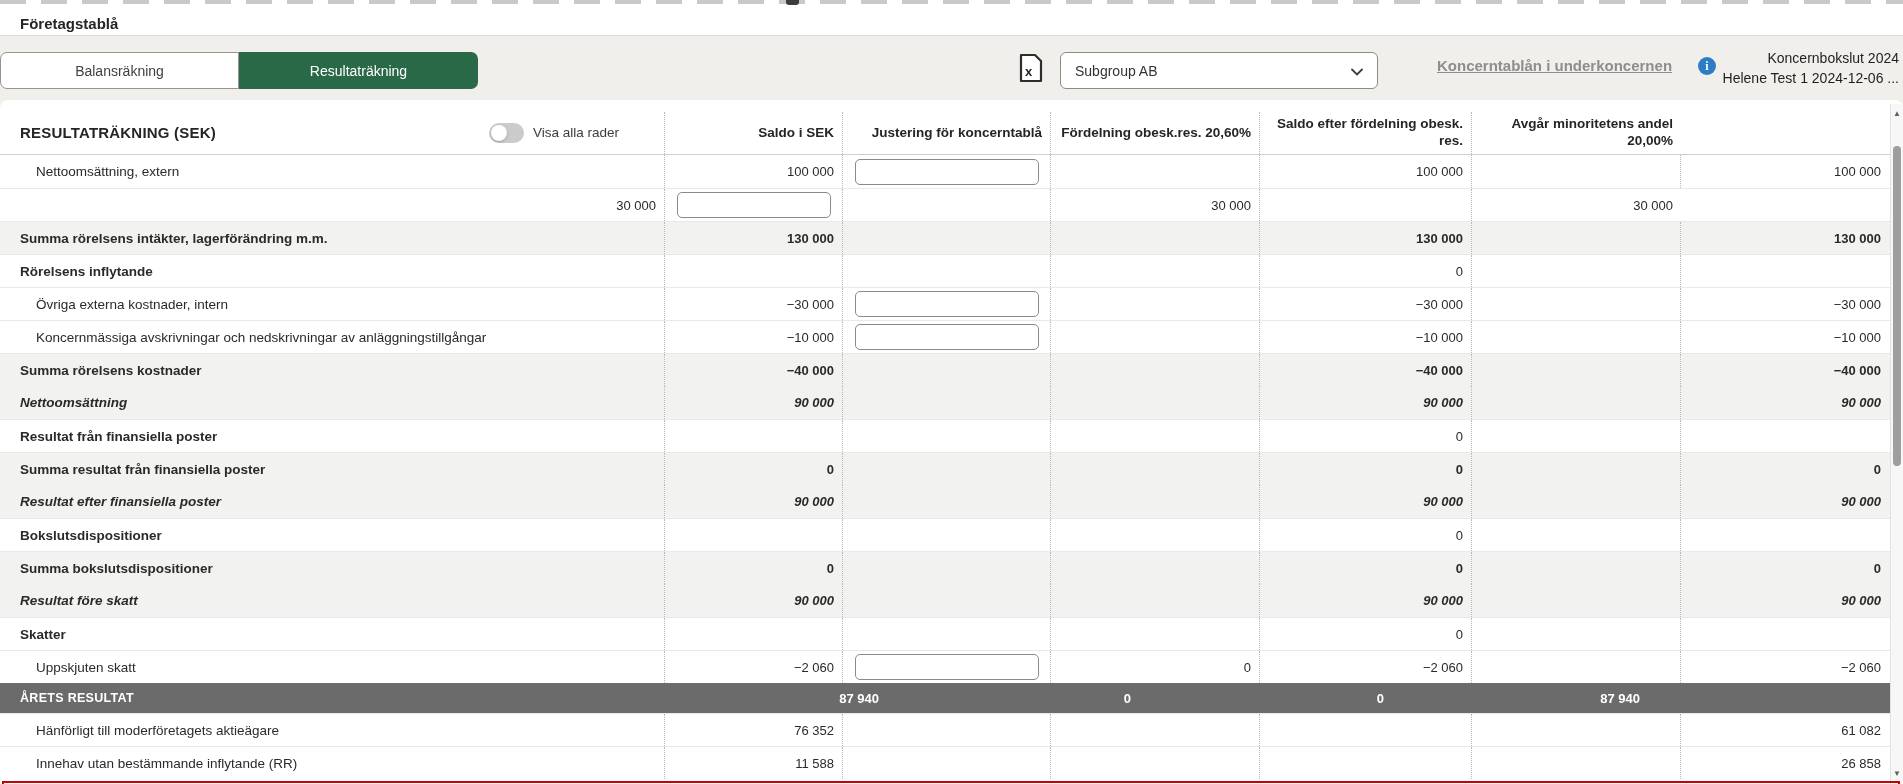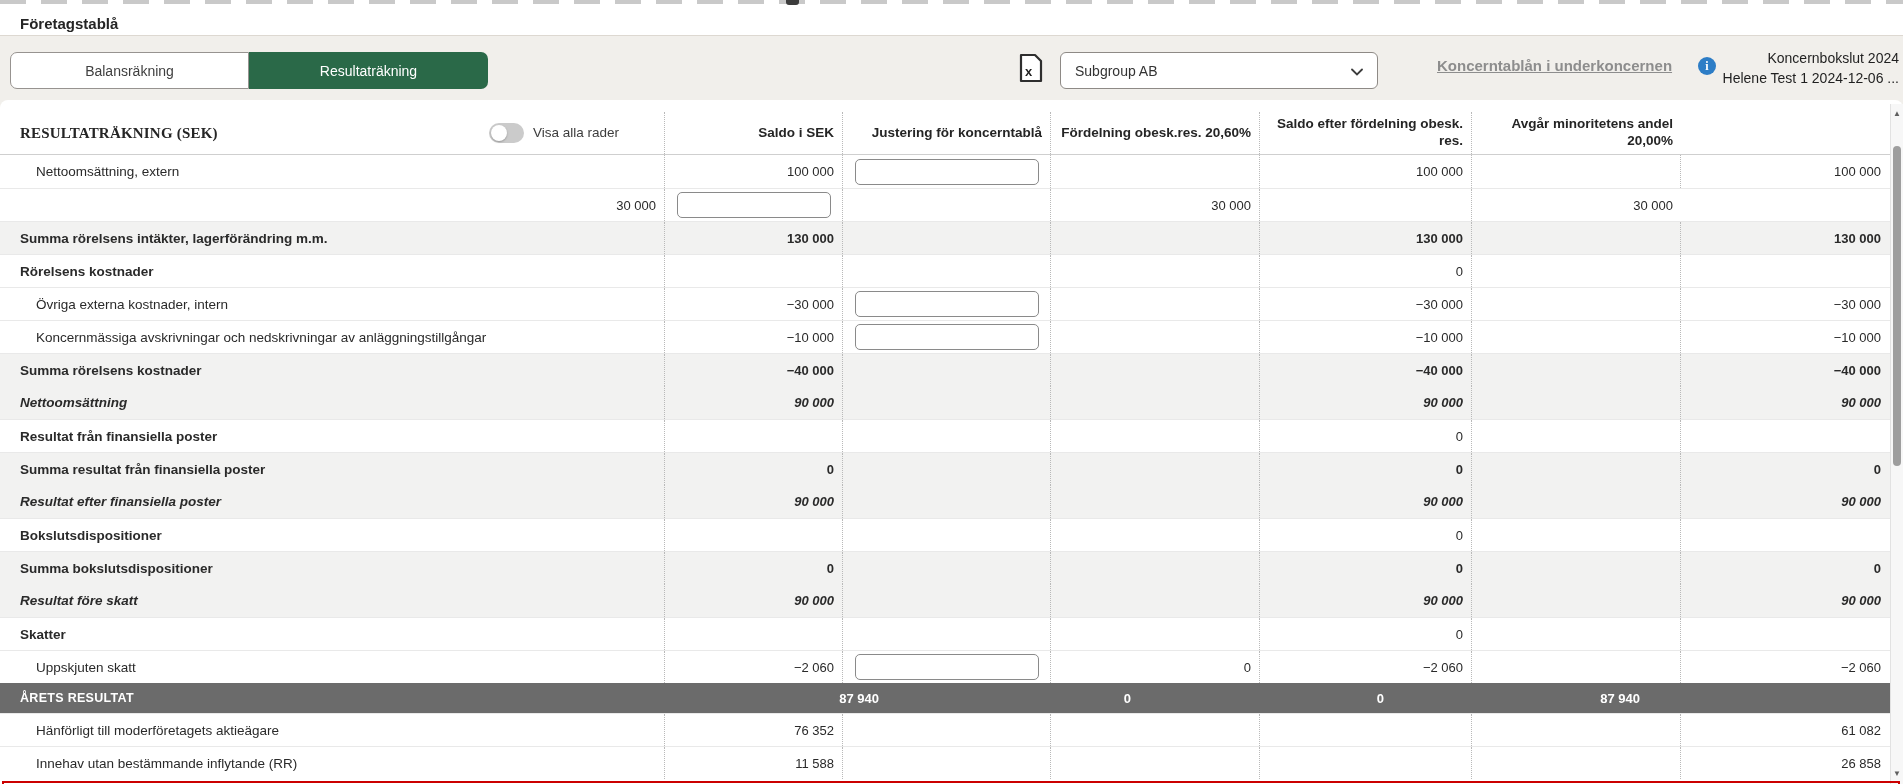--- a/index.html
+++ b/index.html
@@ -13,21 +13,21 @@
   .top-strip .dashes{ position:absolute; left:0; top:0; width:100%; height:4px;
     background:repeating-linear-gradient(90deg,#c9c9c9 0 26px,transparent 26px 41px); }
   .top-frag{ position:absolute; left:786px; top:0; width:13px; height:5px; background:#3c3c3c; border-radius:0 0 3px 3px; }
 
   
   .page-header{ position:absolute; left:0; top:5px; width:100%; height:31px; background:#fff; border-bottom:1px solid #ddd8d1; }
   .page-title{ position:absolute; left:20px; top:10px; font-size:15px; font-weight:700; color:#252525; }
 
   
   .toolbar{ position:absolute; left:0; top:37px; width:100%; height:63px; background:#f1efeb; }
-  .tabs{ position:absolute; left:10px; top:15px; height:37px; display:flex; }
+  .tabs{ position:absolute; left:0; top:15px; height:37px; display:flex; }
   .tab{ width:239px; height:37px; display:flex; align-items:center; justify-content:center; font-size:14px; cursor:pointer; }
   .tab.inactive{ background:#fff; border:1px solid #979390; border-radius:7px 0 0 7px; color:#3f3f3f; }
   .tab.active{ background:#2a6948; color:#fff; border-radius:0 7px 7px 0; }
 
   .excel-btn{ position:absolute; left:1014px; top:16px; width:34px; height:34px; display:flex; align-items:center; justify-content:center; cursor:pointer; }
 
   .dropdown{ position:absolute; left:1060px; top:15px; width:318px; height:37px; background:#fff; border:1px solid #8e8a86; border-radius:6px;
     display:flex; align-items:center; padding:0 14px; font-size:14px; color:#333; cursor:pointer; }
   .dropdown .chev{ margin-left:auto; }
 
@@ -41,21 +41,21 @@
 
   .grid{ display:grid; grid-template-columns:665px 178px 208px 209px 212px 209px 208px; }
   .cell{ height:100%; display:flex; align-items:center; justify-content:flex-end;
     border-right:1px dotted #b9b9b9; padding-right:8px; font-size:13px; white-space:nowrap; }
   .cell:last-child{ border-right:none; }
   .cell.label{ justify-content:flex-start; padding-left:20px; font-size:13.5px; }
 
   .thead{ margin-top:12px; height:43px; border-bottom:1px solid #cfcfcf; }
   .thead .cell{ font-weight:700; font-size:13.5px; color:#252525; text-align:right; line-height:1.25; white-space:normal; }
   .thead .cell.label{ justify-content:space-between; padding-right:45px; text-align:left; }
-  .thead-title{ font-size:15px; font-weight:700; letter-spacing:.2px;font-family:Liberation Serif, serif; }
+  .thead-title{ font-size:15px; font-weight:700; letter-spacing:.2px; }
   .toggle-group{ display:flex; align-items:center; gap:9px; font-weight:400; font-size:13.5px; color:#3c3c3c; }
   .toggle{ width:35px; height:20px; border-radius:10px; background:#cbcbcb; position:relative; cursor:pointer; flex:0 0 auto; }
   .toggle .knob{ position:absolute; left:2px; top:2px; width:16px; height:16px; border-radius:50%; background:#fff; box-shadow:0 1px 2px rgba(0,0,0,.25); }
 
   .trow{ height:33px; border-top:1px solid #e9e9e9; }
   .tbody .trow:first-child{ border-top:none; }
   .trow.shaded{ background:#f2f2f1; }
   .trow.shaded + .trow.shaded{ border-top:none; }
   .trow.item .cell.label{ padding-left:36px; }
   .trow.section .cell.label{ font-weight:700; }
@@ -169,21 +169,21 @@
       <div class="grid trow sum shaded">
     <div class="cell label">Summa rörelsens intäkter, lagerförändring m.m.</div>
     <div class="cell">130 000</div>
     <div class="cell"></div>
     <div class="cell"></div>
     <div class="cell">130 000</div>
     <div class="cell"></div>
     <div class="cell">130 000</div>
   </div>
       <div class="grid trow section">
-    <div class="cell label">Rörelsens kostnader</div>
+    <div class="cell label">Rörelsens inflytande</div>
     <div class="cell"></div>
     <div class="cell"></div>
     <div class="cell"></div>
     <div class="cell">0</div>
     <div class="cell"></div>
     <div class="cell"></div>
   </div>
       <div class="grid trow item">
     <div class="cell label">Övriga externa kostnader, intern</div>
     <div class="cell">−30 000</div>

